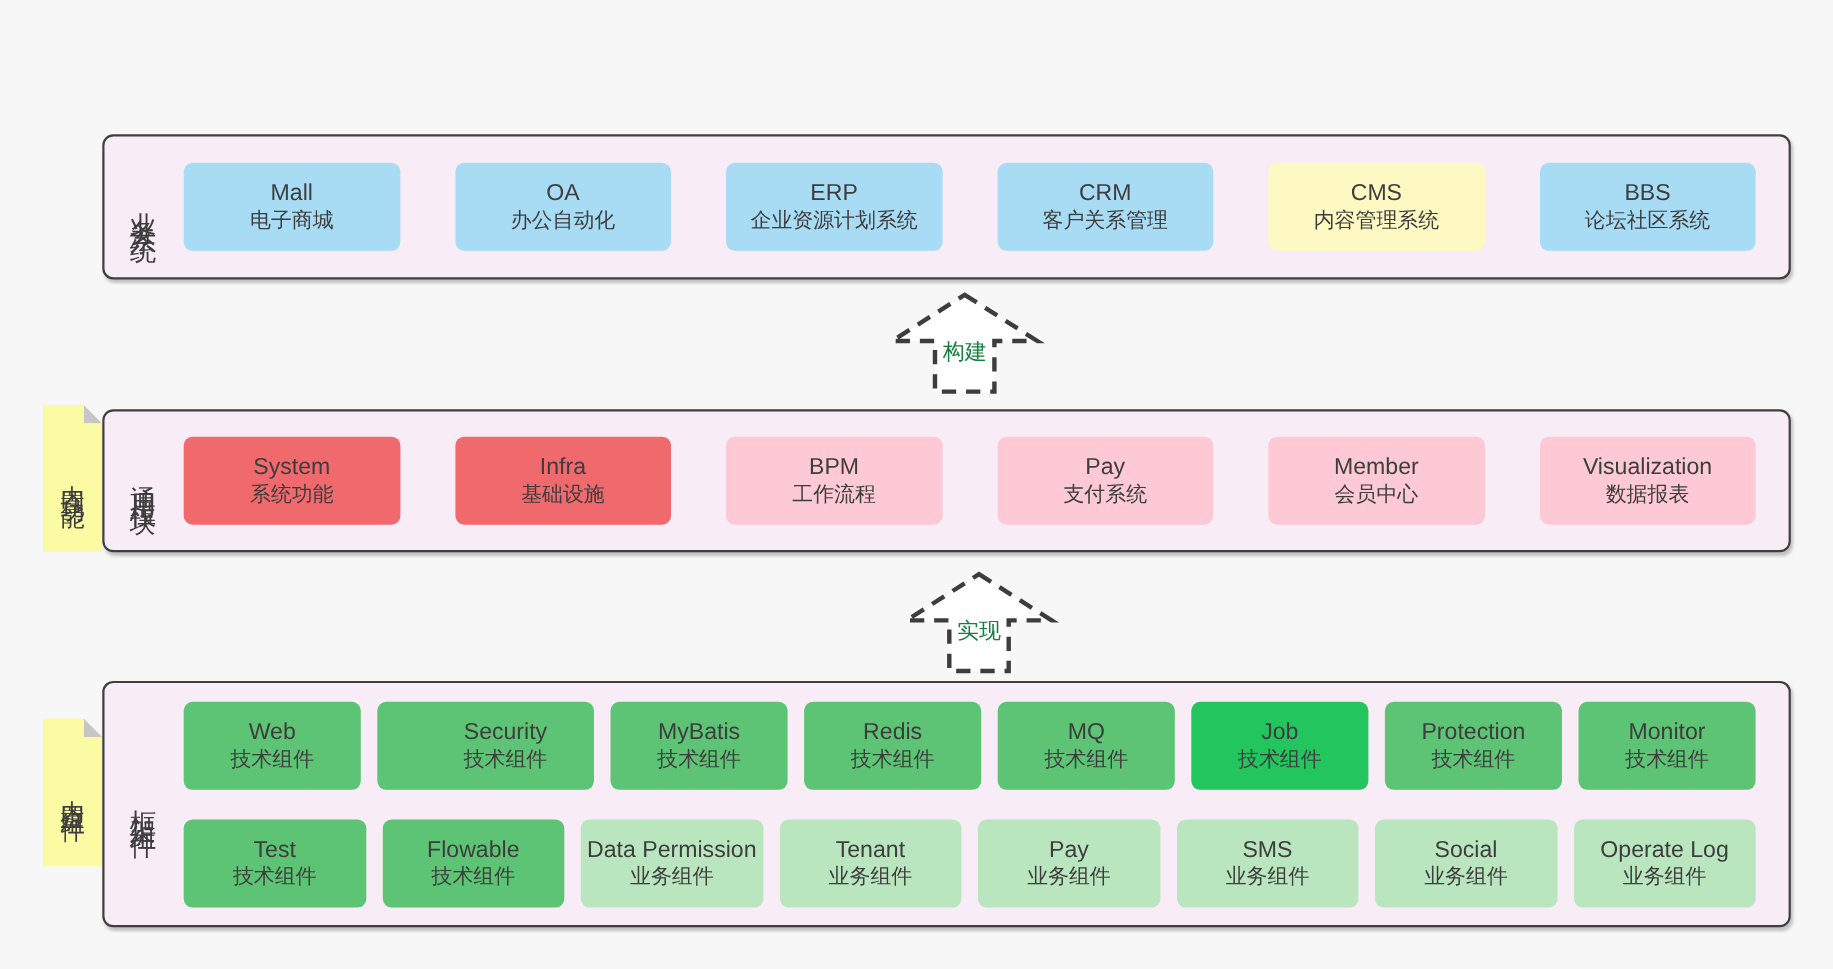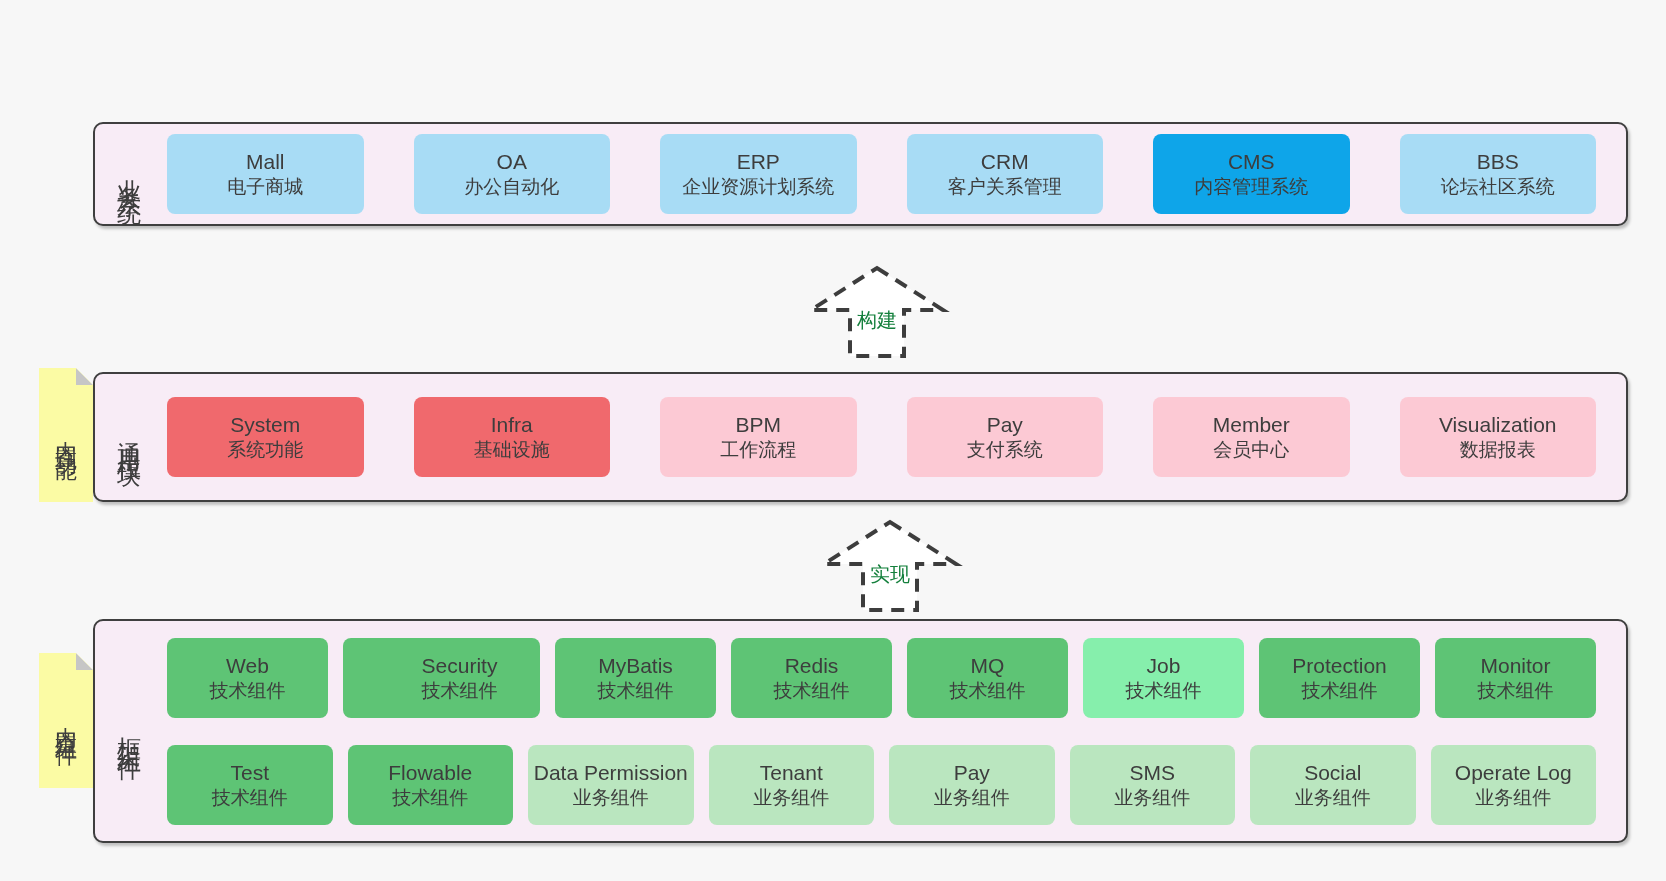--- a/index.html
+++ b/index.html
@@ -17,21 +17,21 @@
     position:absolute;
     left:93px;width:1535px;
     background:#f8ecf6;
     border:2px solid #3f3f3f;
     border-radius:10px;
     box-shadow:2px 3px 3px rgba(0,0,0,.22);
     display:flex;align-items:center;
     box-sizing:border-box;
     padding-left:16px;
   }
-  .band-business{top:122px;height:104px;}
+  .band-business{top:122px;height:132px;}
   .band-modules{top:372px;height:130px;}
   .band-framework{top:619px;height:224px;}
 
   .vlabel{
     writing-mode:vertical-rl;
     text-orientation:upright;
     font-size:24px;
     letter-spacing:7px;
     line-height:1;
     color:#3d3d3d;
@@ -101,21 +101,21 @@
         <div class="s">办公自动化</div>
       </div>
       <div class="box" style="background: rgb(168, 220, 245);">
         <div class="t">ERP</div>
         <div class="s">企业资源计划系统</div>
       </div>
       <div class="box" style="background: rgb(168, 220, 245);">
         <div class="t">CRM</div>
         <div class="s">客户关系管理</div>
       </div>
-      <div class="box" style="background: #0ea5e9;">
+      <div class="box" style="background: #fef9c3;">
         <div class="t">CMS</div>
         <div class="s">内容管理系统</div>
       </div>
       <div class="box" style="background: rgb(168, 220, 245);">
         <div class="t">BBS</div>
         <div class="s">论坛社区系统</div>
       </div>
     </div>
   </section>
 
@@ -186,21 +186,21 @@
           <div class="s">技术组件</div>
         </div>
         <div class="box" style="background: rgb(94, 196, 117);">
           <div class="t">Redis</div>
           <div class="s">技术组件</div>
         </div>
         <div class="box" style="background: rgb(94, 196, 117);">
           <div class="t">MQ</div>
           <div class="s">技术组件</div>
         </div>
-        <div class="box" style="background: #86efac;">
+        <div class="box" style="background: #22c55e;">
           <div class="t">Job</div>
           <div class="s">技术组件</div>
         </div>
         <div class="box" style="background: rgb(94, 196, 117);">
           <div class="t">Protection</div>
           <div class="s">技术组件</div>
         </div>
         <div class="box" style="background: rgb(94, 196, 117);">
           <div class="t">Monitor</div>
           <div class="s">技术组件</div>

